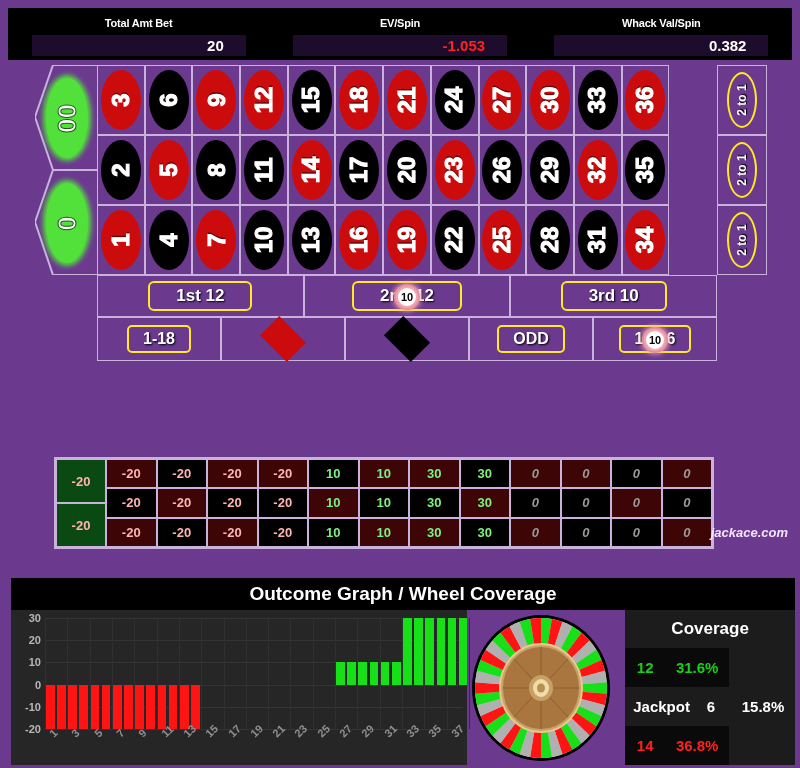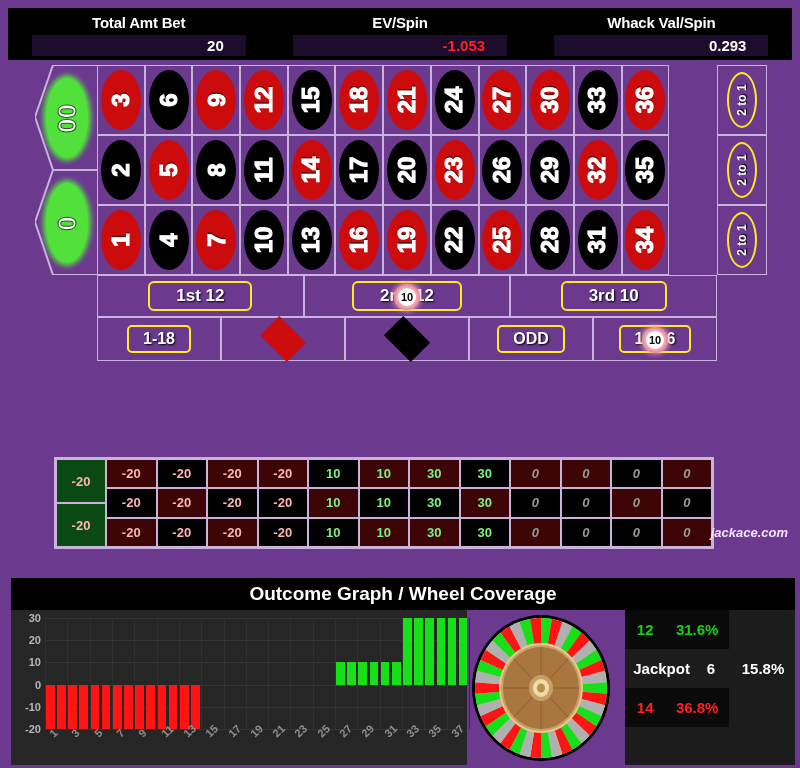--- a/index.html
+++ b/index.html
@@ -12,21 +12,21 @@
   }
   .app { position:relative; width:800px; height:768px; background:#6b3a8f; }
 
   
   .header {
     position:absolute; left:8px; top:8px; width:784px; height:52px;
     background:#000; display:flex; align-items:stretch;
   }
   .hstat { flex:1; display:flex; flex-direction:column; align-items:center; justify-content:center; }
   .hstat-title {
-    color:#fff; font-size:15px; font-weight:bold; letter-spacing:-0.2px;
+    color:#fff; font-size:11px; font-weight:bold; letter-spacing:-0.2px;
     line-height:20px; white-space:nowrap;
   }
   .hstat-box {
     margin-top:2px; width:82%; height:21px; background:#1e0c2c;
     color:#fff; font-size:15px; font-weight:bold; text-align:right;
     padding-right:22px; line-height:21px;
   }
   .hstat-box.neg { color:#ff2020; }
 
   
@@ -193,21 +193,21 @@
     <div class="hstat">
       <div class="hstat-title">Total Amt Bet</div>
       <div class="hstat-box">20</div>
     </div>
     <div class="hstat">
       <div class="hstat-title">EV/Spin</div>
       <div class="hstat-box neg">-1.053</div>
     </div>
     <div class="hstat">
       <div class="hstat-title">Whack Val/Spin</div>
-      <div class="hstat-box">0.293</div>
+      <div class="hstat-box">0.382</div>
     </div>
   </div>
 
   <div class="felt">
 
     <div class="zerozone">
       <div class="zcell" style="top:0px">
         <svg class="hexline" viewBox="0 0 62 105" preserveAspectRatio="none">
           <path d="M62 0 L18 0 L0 52 L18 105 L62 105" fill="none" stroke="#c9b3dd" stroke-width="2"></path>
         </svg>
@@ -667,20 +667,21 @@
               <line x1="98" y1="46" x2="44" y2="104"></line>
             </g>
             <ellipse cx="71" cy="75" rx="12" ry="13" fill="#c9a063"></ellipse>
             <ellipse cx="71" cy="75" rx="8" ry="9" fill="#efdcab"></ellipse>
             <ellipse cx="71" cy="75" rx="4" ry="4.5" fill="#b78f4e"></ellipse>
           </svg>
         </div>
       </div>
 
       <div class="covbox">
+        <div class="covtitle">Coverage</div>
         <div id="coverage-rows">
             <div class="covrow">
               <div class="cov-count c-win">12</div>
               <div class="cov-pct c-win">31.6%</div>
             </div>
             <div class="covrow alt">
               <div class="cov-label c-jack">Jackpot</div>
               <div class="cov-count c-jack">6</div>
               <div class="cov-pct c-jack">15.8%</div>
             </div>

